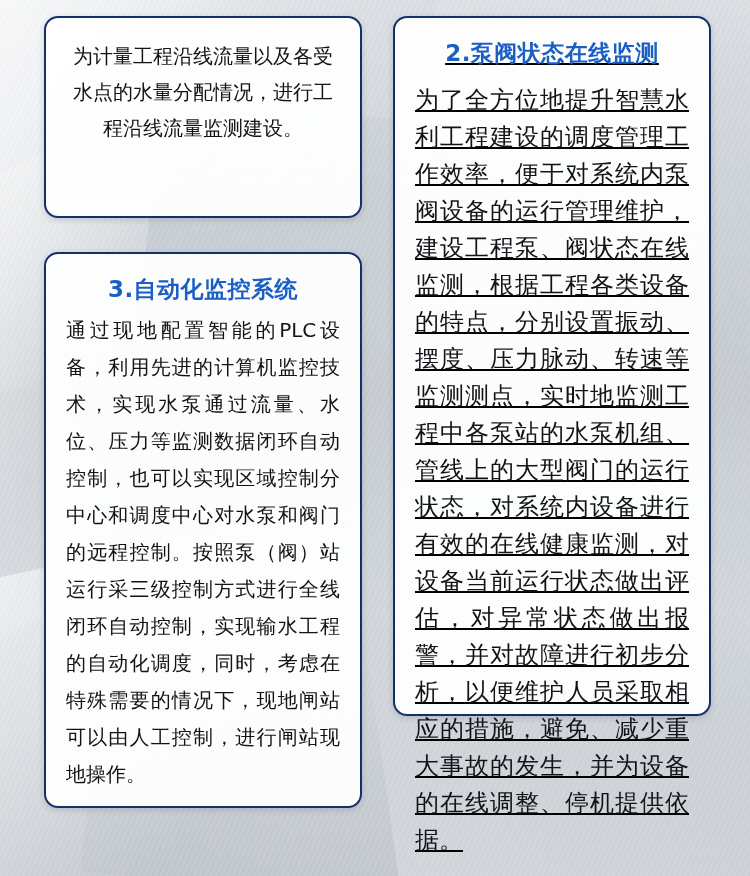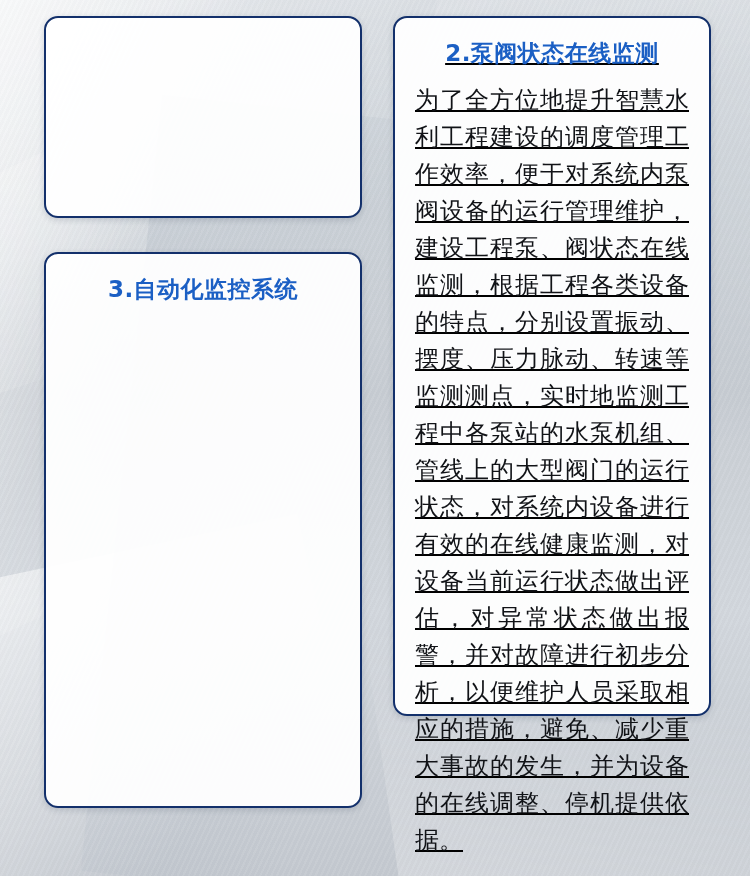--- a/index.html
+++ b/index.html
@@ -155,24 +155,26 @@
 
   <div class="streak s1"></div>
   <div class="streak s2"></div>
   <div class="streak s3"></div>
   <div class="streak s4"></div>
   <div class="streak s5"></div>
   <div class="streak s6"></div>
   <div class="streak grain"></div>
 
   <div class="card" id="card-flow">
+    <div class="card-body">为计量工程沿线流量以及各受水点的水量分配情况，进行工程沿线流量监测建设。</div>
   </div>
 
   <div class="card" id="card-pump">
     <div class="card-title">2.泵阀状态在线监测</div>
     <div class="card-body">为了全方位地提升智慧水利工程建设的调度管理工作效率，便于对系统内泵阀设备的运行管理维护，建设工程泵、阀状态在线监测，根据工程各类设备的特点，分别设置振动、摆度、压力脉动、转速等监测测点，实时地监测工程中各泵站的水泵机组、管线上的大型阀门的运行状态，对系统内设备进行有效的在线健康监测，对设备当前运行状态做出评估，对异常状态做出报警，并对故障进行初步分析，以便维护人员采取相应的措施，避免、减少重大事故的发生，并为设备的在线调整、停机提供依据。</div>
   </div>
 
   <div class="card" id="card-auto">
     <div class="card-title">3.自动化监控系统</div>
+    <div class="card-body">通过现地配置智能的PLC设备，利用先进的计算机监控技术，实现水泵通过流量、水位、压力等监测数据闭环自动控制，也可以实现区域控制分中心和调度中心对水泵和阀门的远程控制。按照泵（阀）站运行采三级控制方式进行全线闭环自动控制，实现输水工程的自动化调度，同时，考虑在特殊需要的情况下，现地闸站可以由人工控制，进行闸站现地操作。</div>
   </div>
 
 </div>
 
 </body></html>

